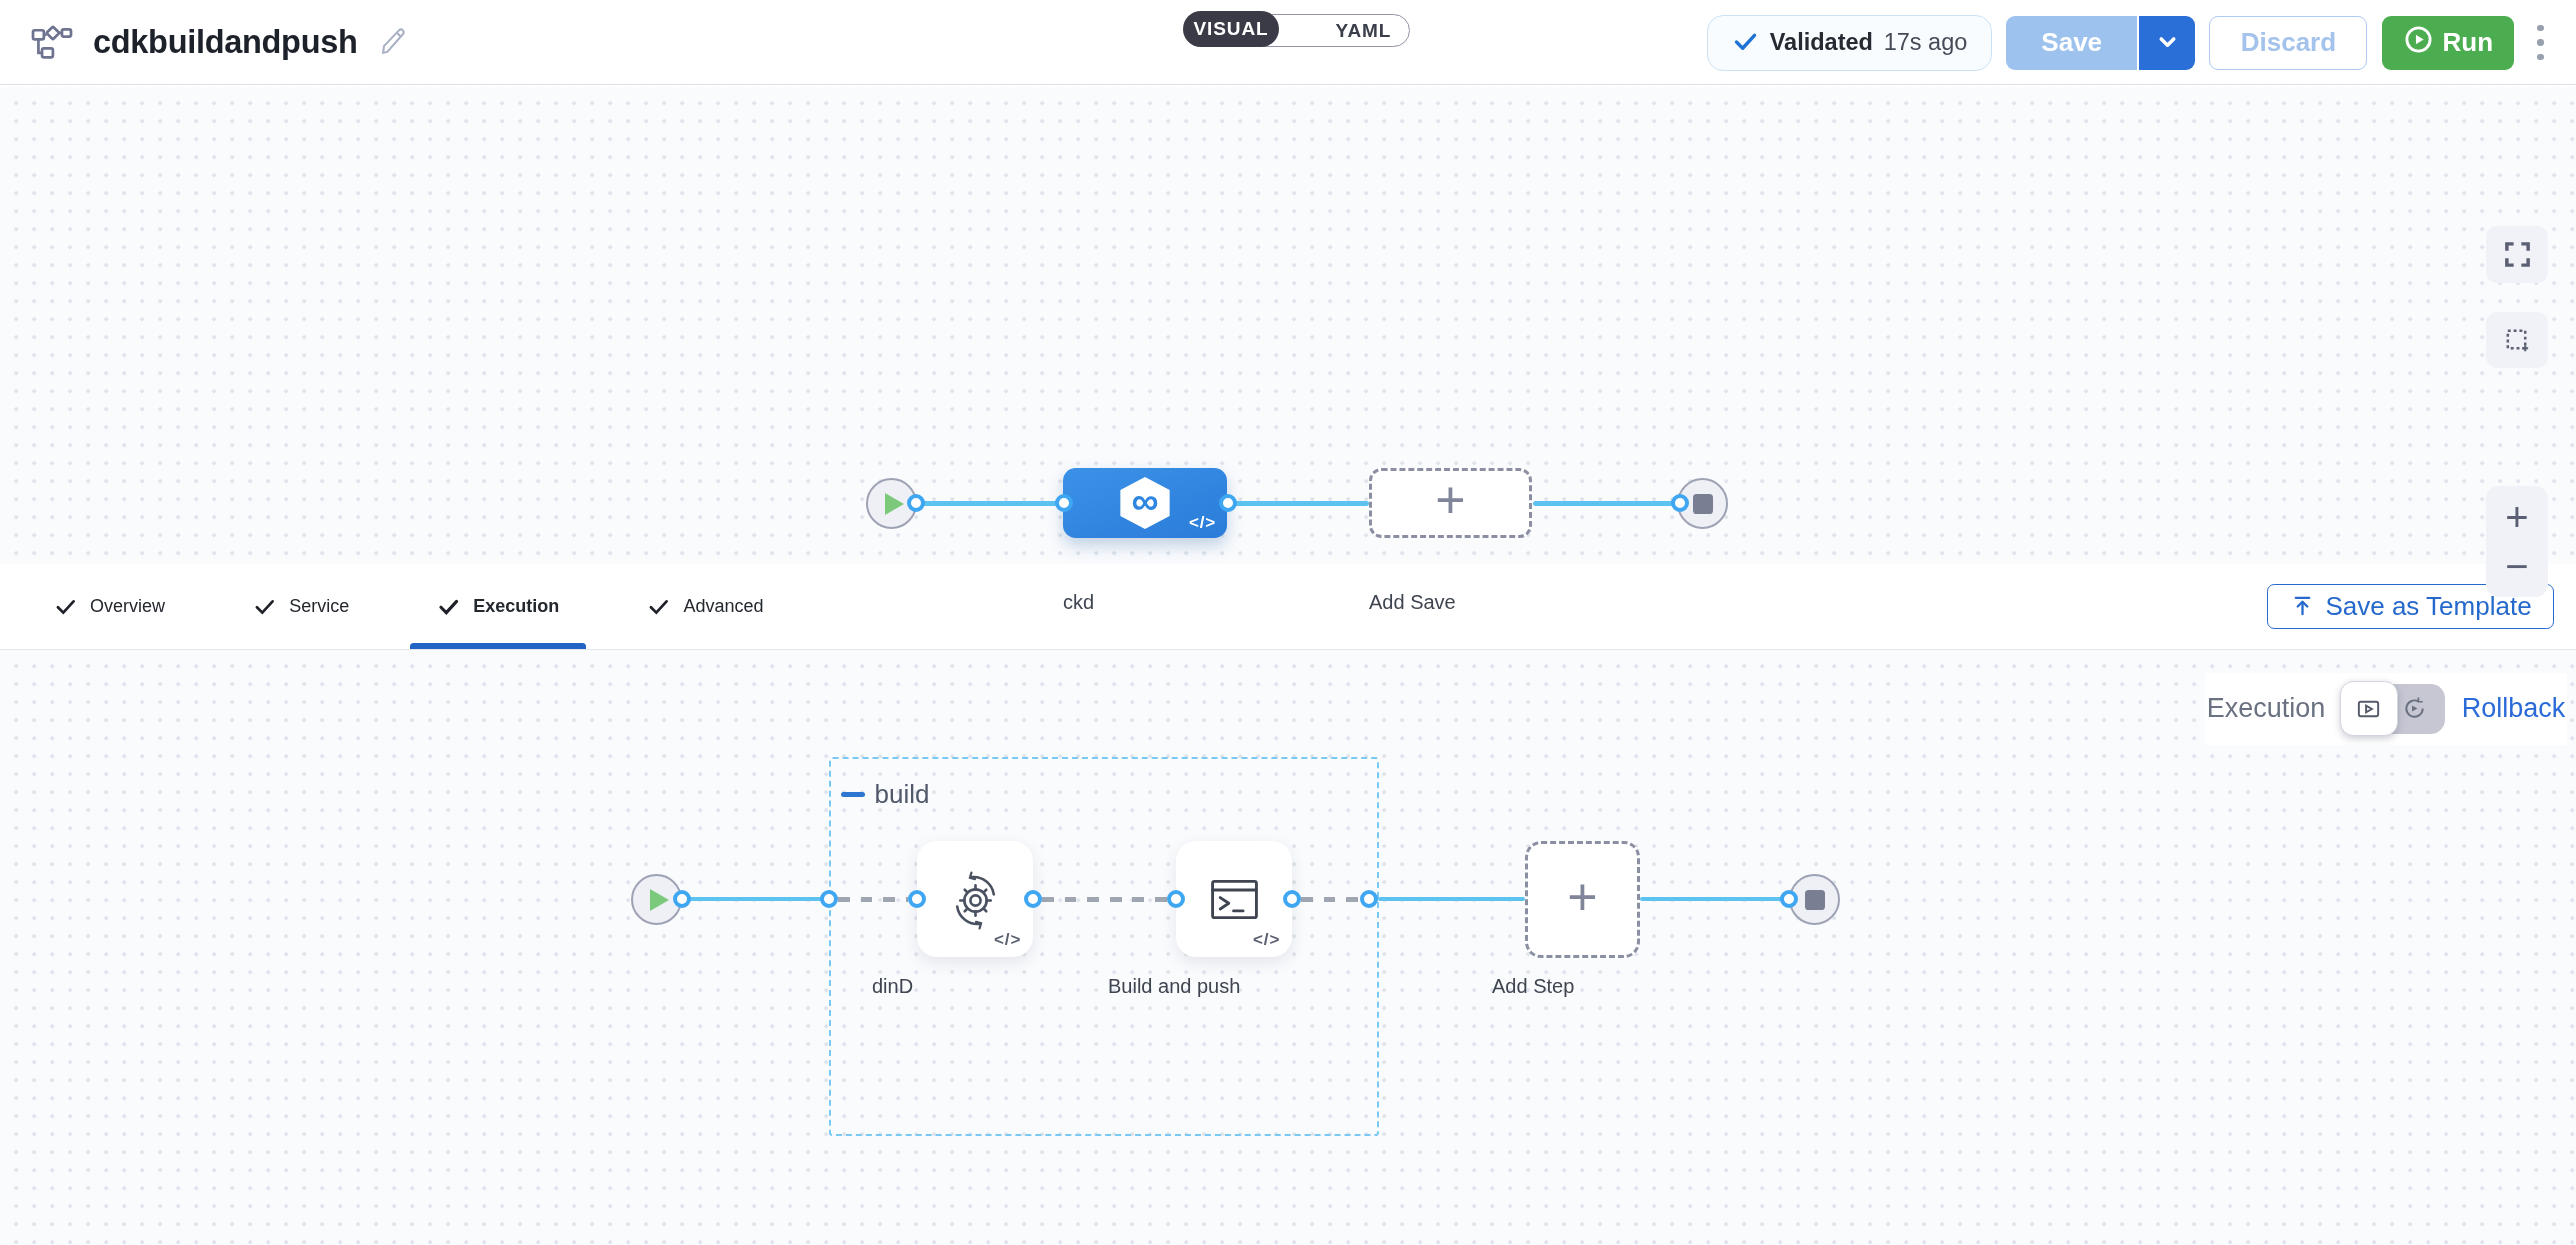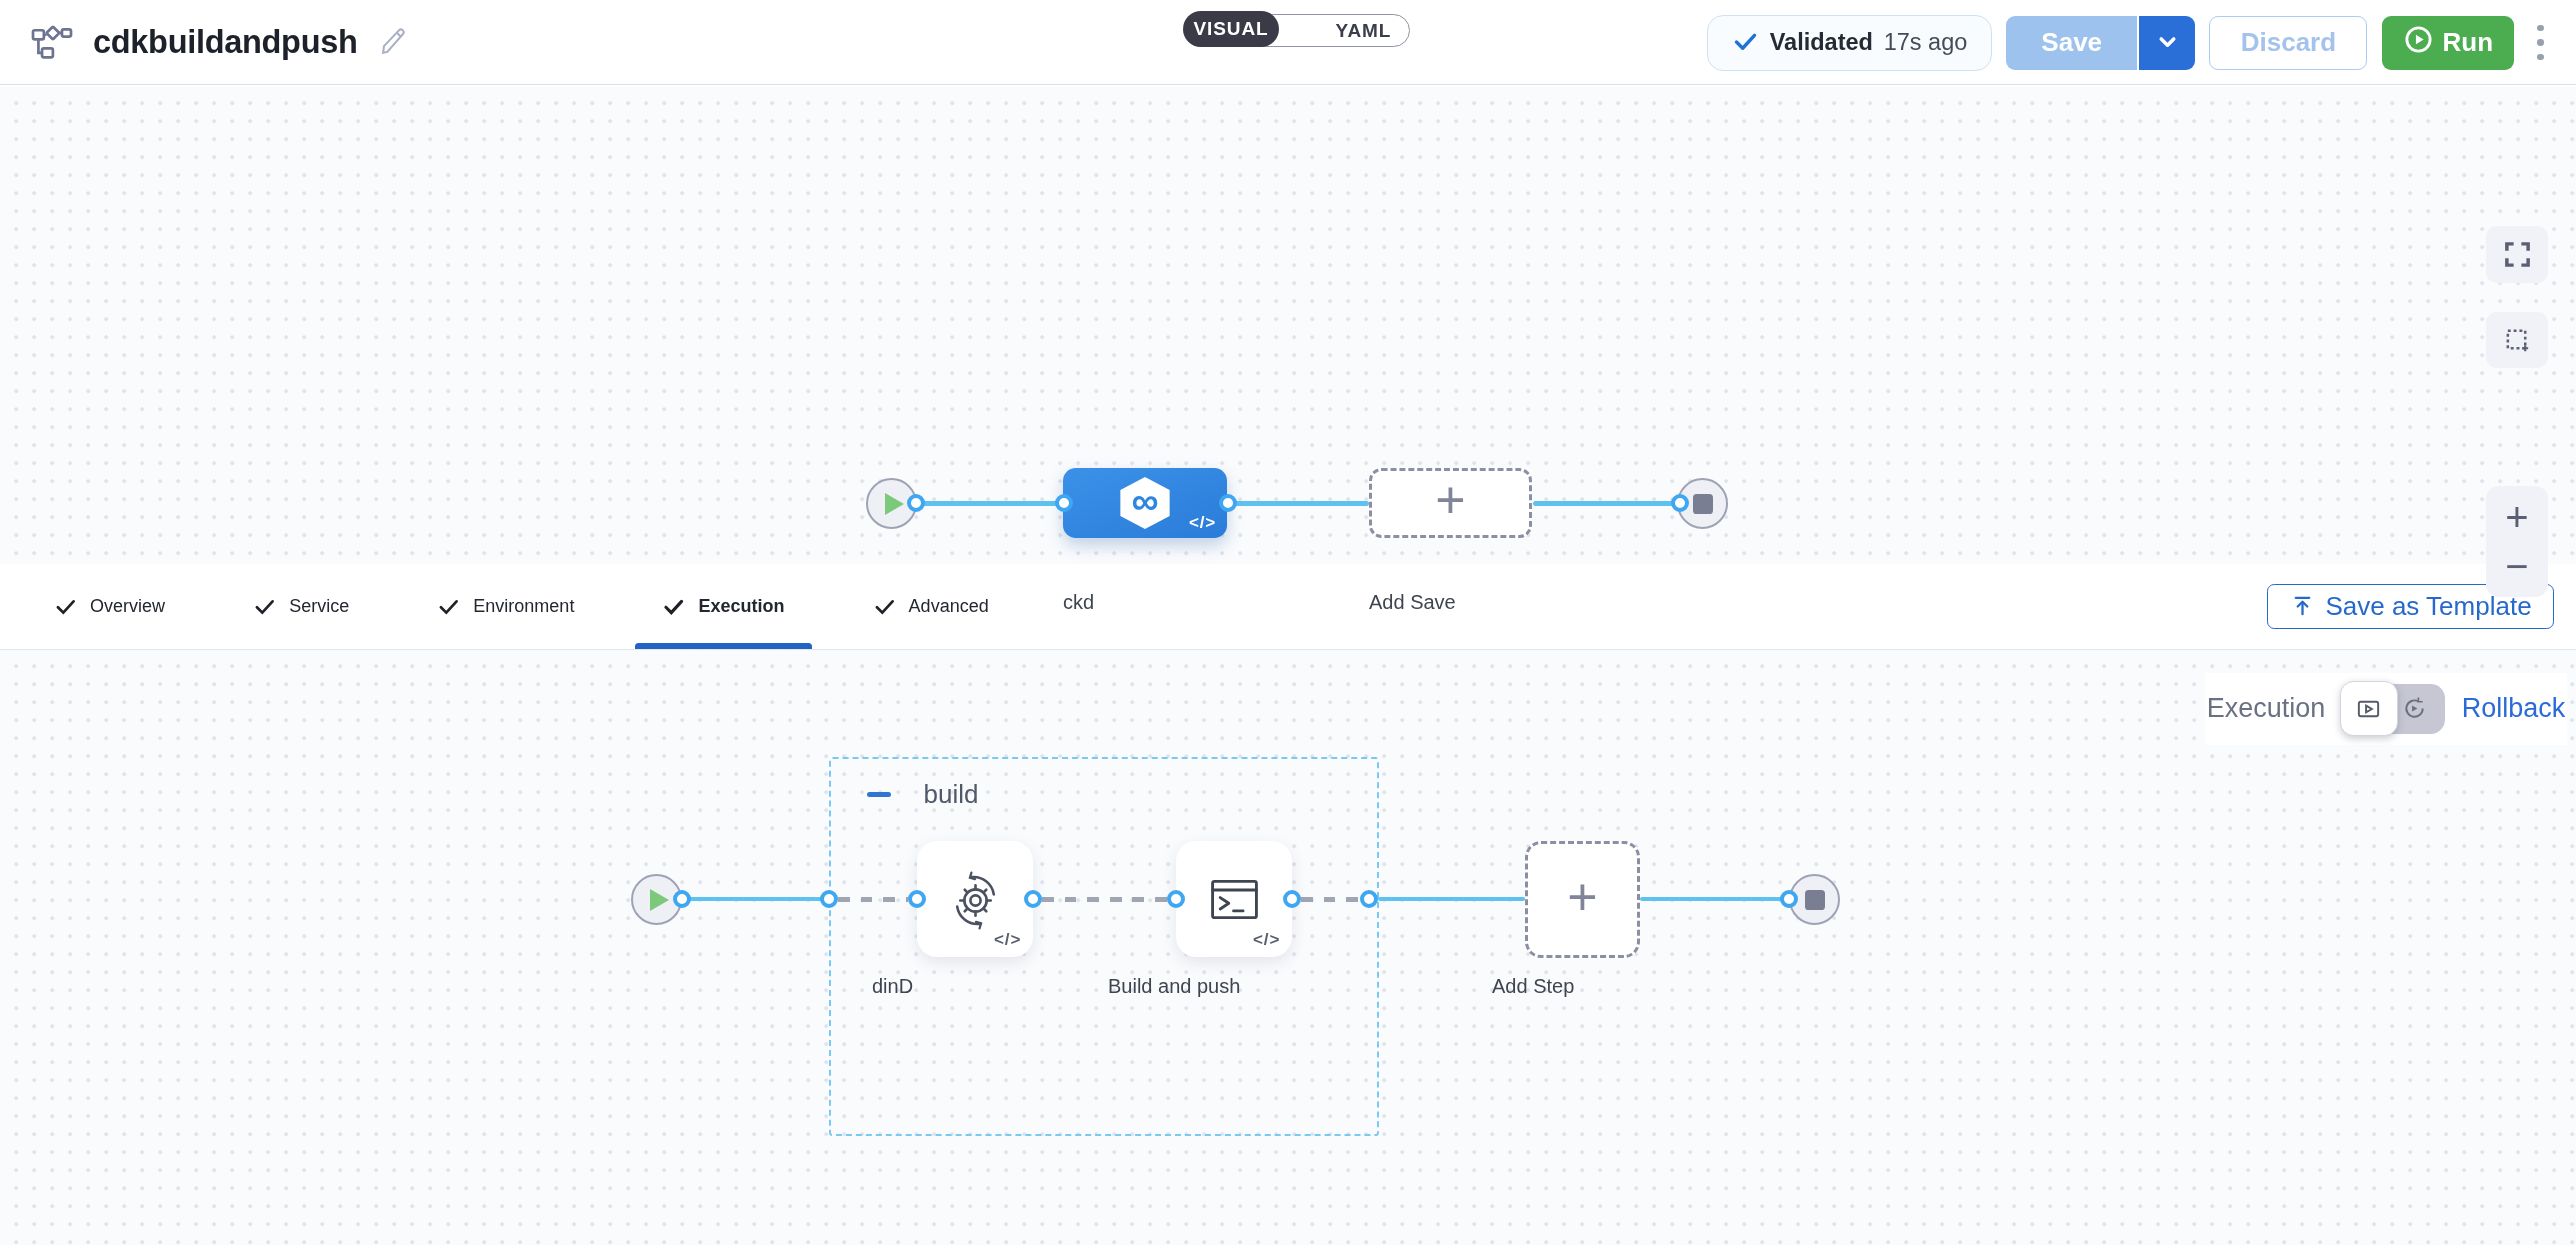--- a/index.html
+++ b/index.html
@@ -143,21 +143,21 @@
     position: absolute; left: -1.8px; top: -2.7px; width: 58px; height: 55px;
     background: #ffffff; border: 0.9px solid #d3d5de; border-radius: 13.5px;
     box-shadow: 0 2.7px 7.2px rgba(60,66,90,.25);
   }
   .seg.inactive { position: absolute; right: 5.4px; top: 0; width: 51px; height: 50px; }
 
   .group-box {
     position: absolute; left: 829px; top: 107px; width: 550px; height: 379px;
     border: 2.3px dashed #79c9f3; border-radius: 3.6px; z-index: 2;
   }
-  .group-header { position: absolute; left: 36px; top: 20px; display: flex; align-items: center; gap: 33px; }
+  .group-header { position: absolute; left: 10px; top: 20px; display: flex; align-items: center; gap: 10px; }
   .collapse-bar { width: 23.5px; height: 5.4px; background: #2e77d0; border-radius: 2.7px; cursor: pointer; }
   .group-name { font-size: 26px; color: #51586a; }
 
   .step-card {
     position: absolute; width: 116px; height: 116px; background: #ffffff; border-radius: 20px;
     box-shadow: 0 5.4px 14.4px rgba(40, 50, 80, 0.10); z-index: 5;
     display: flex; align-items: center; justify-content: center; cursor: pointer;
   }
 </style>
 </head>
@@ -290,26 +290,20 @@
           <path d="M4 12.5 L9.5 18 L20 6.5"></path>
         </svg>
       <span>Overview</span>
     </div>
     <div class="tab">
       <svg width="23.5" height="23.5" viewBox="0 0 24 24" fill="none" stroke="#1e2228" stroke-width="2.8" stroke-linecap="round">
           <path d="M4 12.5 L9.5 18 L20 6.5"></path>
         </svg>
       <span>Service</span>
     </div>
-    <div class="tab">
-      <svg width="23.5" height="23.5" viewBox="0 0 24 24" fill="none" stroke="#1e2228" stroke-width="2.8" stroke-linecap="round">
-          <path d="M4 12.5 L9.5 18 L20 6.5"></path>
-        </svg>
-      <span>Environment</span>
-    </div>
     <div class="tab active">
       <svg width="23.5" height="23.5" viewBox="0 0 24 24" fill="none" stroke="#1e2228" stroke-width="3.2" stroke-linecap="round">
           <path d="M4 12.5 L9.5 18 L20 6.5"></path>
         </svg>
       <span>Execution</span>
     </div>
     <div class="tab">
       <svg width="23.5" height="23.5" viewBox="0 0 24 24" fill="none" stroke="#1e2228" stroke-width="2.8" stroke-linecap="round">
           <path d="M4 12.5 L9.5 18 L20 6.5"></path>
         </svg>

